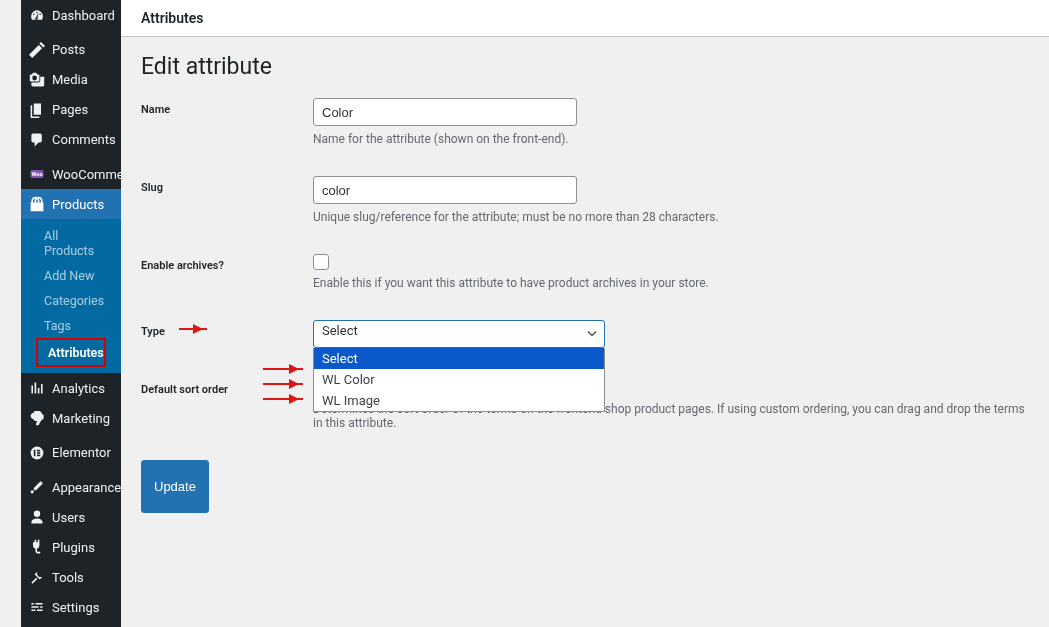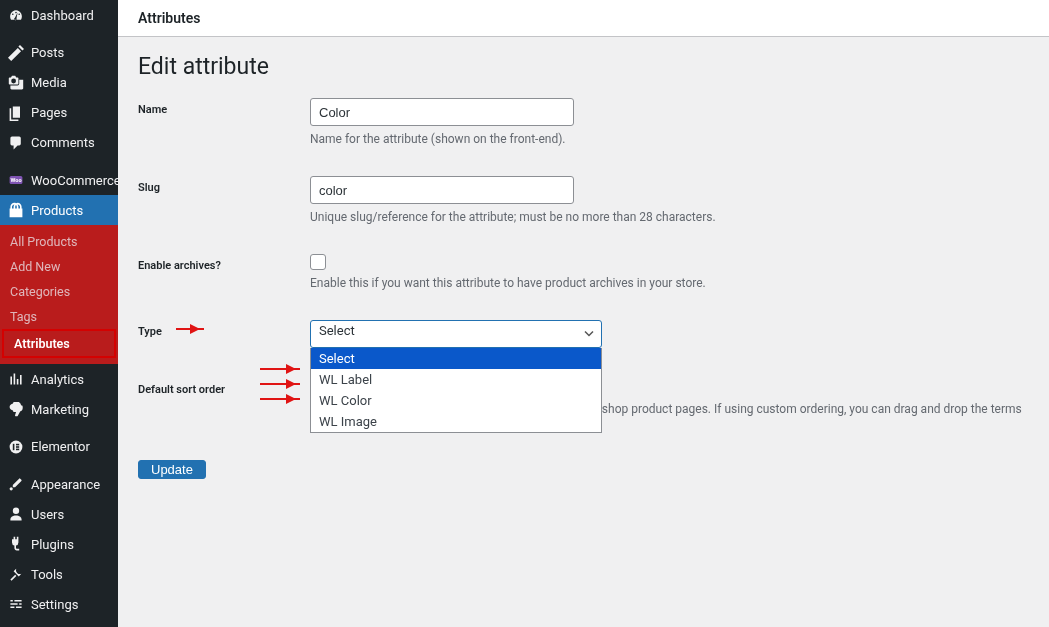--- a/index.html
+++ b/index.html
@@ -11,26 +11,27 @@
       font-family: -apple-system, BlinkMacSystemFont, "Segoe UI", Roboto, Oxygen-Sans, Ubuntu, Cantarell, "Helvetica Neue", sans-serif;
       font-size: 13px;
       color: #3c434a;
       background: #f0f0f1;
       display: flex;
       width: 1049px;
       height: 627px;
       overflow: hidden;
     }
     .sidebar {
-      width: 118px;
+      width: 100px;
       background: #1d2327;
       color: #f0f0f1;
       flex-shrink: 0;
       display: flex;
       flex-direction: column;
+      margin-left: 21px;
     }
     .menu-item {
       display: flex;
       align-items: center;
       padding: 7px 8px;
       color: rgba(240,246,252,0.7);
       cursor: pointer;
       font-size: 13px;
       gap: 7px;
     }
@@ -58,22 +59,22 @@
       display: inline-flex;
       align-items: center;
       justify-content: center;
     }
     .menu-icon svg {
       width: 16px;
       height: 16px;
       fill: currentColor;
     }
     .submenu {
-      background: #b91c1c;
-      padding: 4px 0;
+      background: #0369a1;
+      padding: 4px 13px;
     }
     .submenu-item {
       padding: 5px 10px;
       color: rgba(240,246,252,0.7);
       cursor: pointer;
       font-size: 12.5px;
     }
     .submenu-item.current {
       color: #fff;
       font-weight: 600;
@@ -188,21 +189,21 @@
     }
     .dropdown-option.selected {
       background: #0a58ca;
       color: #fff;
     }
     .btn-primary {
       background: #2271b1;
       color: #fff;
       border: 1px solid #2271b1;
       border-radius: 3px;
-      padding: 1px 12px;
+      padding: 18px 12px;
       font-size: 13px;
       cursor: pointer;
     }
     .arrow-annotation {
       position: absolute;
       height: 2px;
       background: #e01414;
     }
     .arrow-annotation::after {
       content: "";
@@ -396,21 +397,20 @@
       <div class="form-field" style="position:relative;">
         <div class="select-wrapper">
           <div class="select">
             <span>Select</span>
           </div>
           <span class="select-chevron"><svg width="10" height="10" viewBox="0 0 10 10">
                 <path d="M1 3l4 4 4-4" fill="none" stroke="#555" stroke-width="1.5"></path>
               </svg></span>
           <div class="dropdown">
             <div class="dropdown-option selected">Select</div>
-            <div class="dropdown-option">WL Label</div>
             <div class="dropdown-option">WL Color</div>
             <div class="dropdown-option">WL Image</div>
           </div>
         </div>
         <div class="arrow-annotation" style="left:-50px; top:48px; width:40px;"></div>
         <div class="arrow-annotation" style="left:-50px; top:63px; width:40px;"></div>
         <div class="arrow-annotation" style="left:-50px; top:78px; width:40px;"></div>
       </div>
     </div>
 

